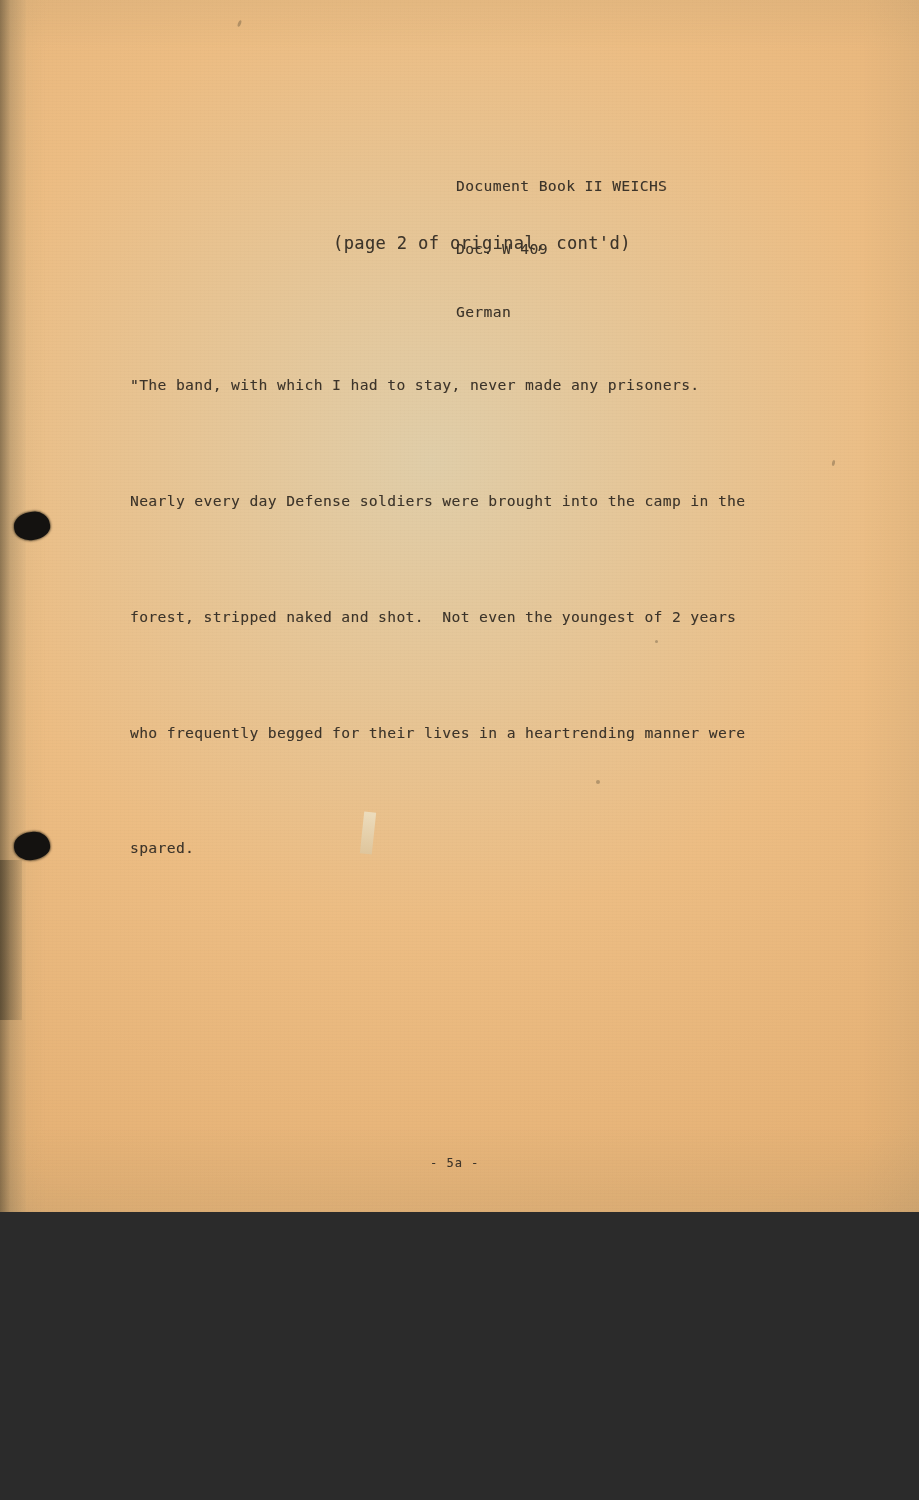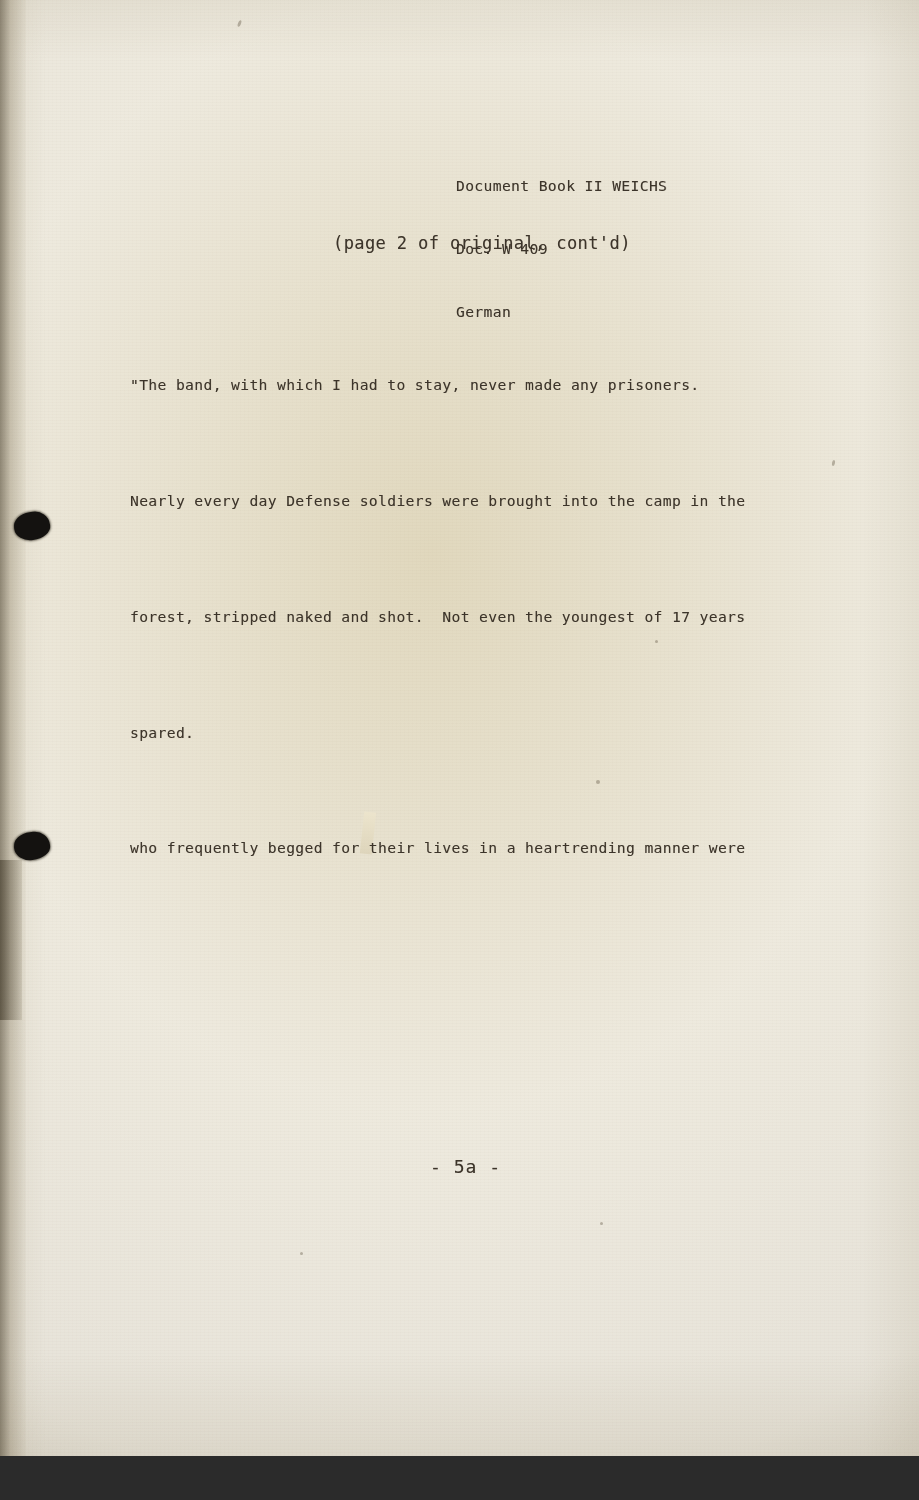--- a/index.html
+++ b/index.html
@@ -11,22 +11,22 @@
     width: 919px;
     height: 1500px;
     overflow: hidden;
     font-family: "DejaVu Sans Mono", monospace;
   }
 
   
   #page {
     position: relative;
     width: 919px;
-    height: 1456px;
-    background: #ffffff;
+    height: 1212px;
+    background: #fdba74;
     overflow: hidden;
   }
 
   
   #paper-tone {
     position: absolute;
     inset: 0;
     background:
       radial-gradient(115% 85% at 47% 38%, rgba(219,209,178,0.85) 0%, rgba(205,194,160,0.35) 45%, rgba(168,155,120,0.28) 78%, rgba(138,125,94,0.40) 100%);
     pointer-events: none;
@@ -151,21 +151,21 @@
     width: 660px;
     font-size: 14.6px;
     line-height: 38.6px;
   }
   #body-block .line { white-space: pre; }
 
   #page-number {
     position: absolute;
     left: 430px;
     top: 1156px;
-    font-size: 18px;
+    font-size: 12px;
     letter-spacing: 1px;
   }
 </style>
 </head>
 <body>
 
 <div id="page">
 
   <div id="paper-tone"></div>
   <div id="paper-grain"></div>
@@ -193,21 +193,21 @@
       <div class="line">Document Book II WEICHS</div>
       <div class="line">Doc. W 409</div>
       <div class="line">German</div>
     </div>
 
     <div id="page-note" class="typed">(page 2 of original, cont'd)</div>
 
     <div id="body-block" class="typed">
       <div class="line">"The band, with which I had to stay, never made any prisoners.</div>
       <div class="line">Nearly every day Defense soldiers were brought into the camp in the</div>
-      <div class="line">forest, stripped naked and shot.  Not even the youngest of 17 years</div>
+      <div class="line">forest, stripped naked and shot.  Not even the youngest of 2 years</div>
+      <div class="line">who frequently begged for their lives in a heartrending manner were</div>
       <div class="line">spared.</div>
-      <div class="line">who frequently begged for their lives in a heartrending manner were</div>
     </div>
 
     <div id="page-number" class="typed">- 5a -</div>
 
   </div>
 </div>
 
 </body></html>

